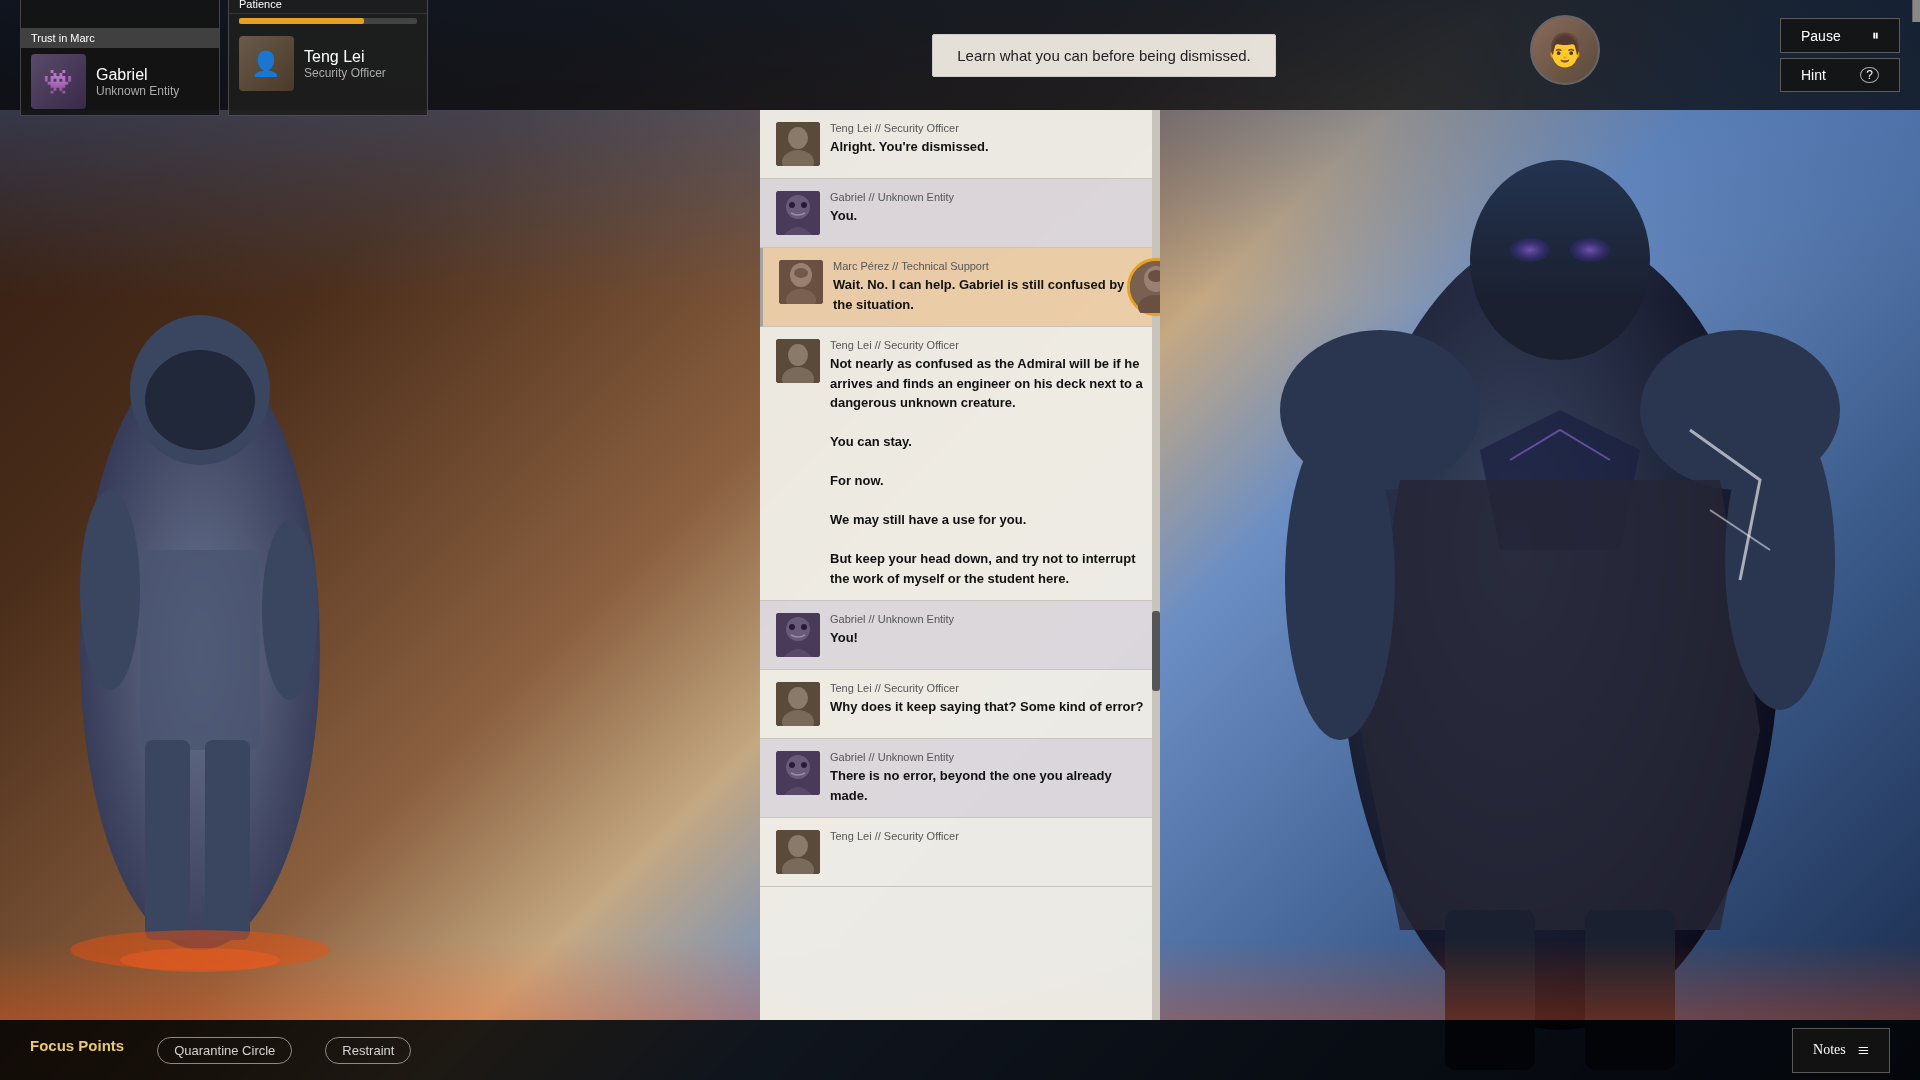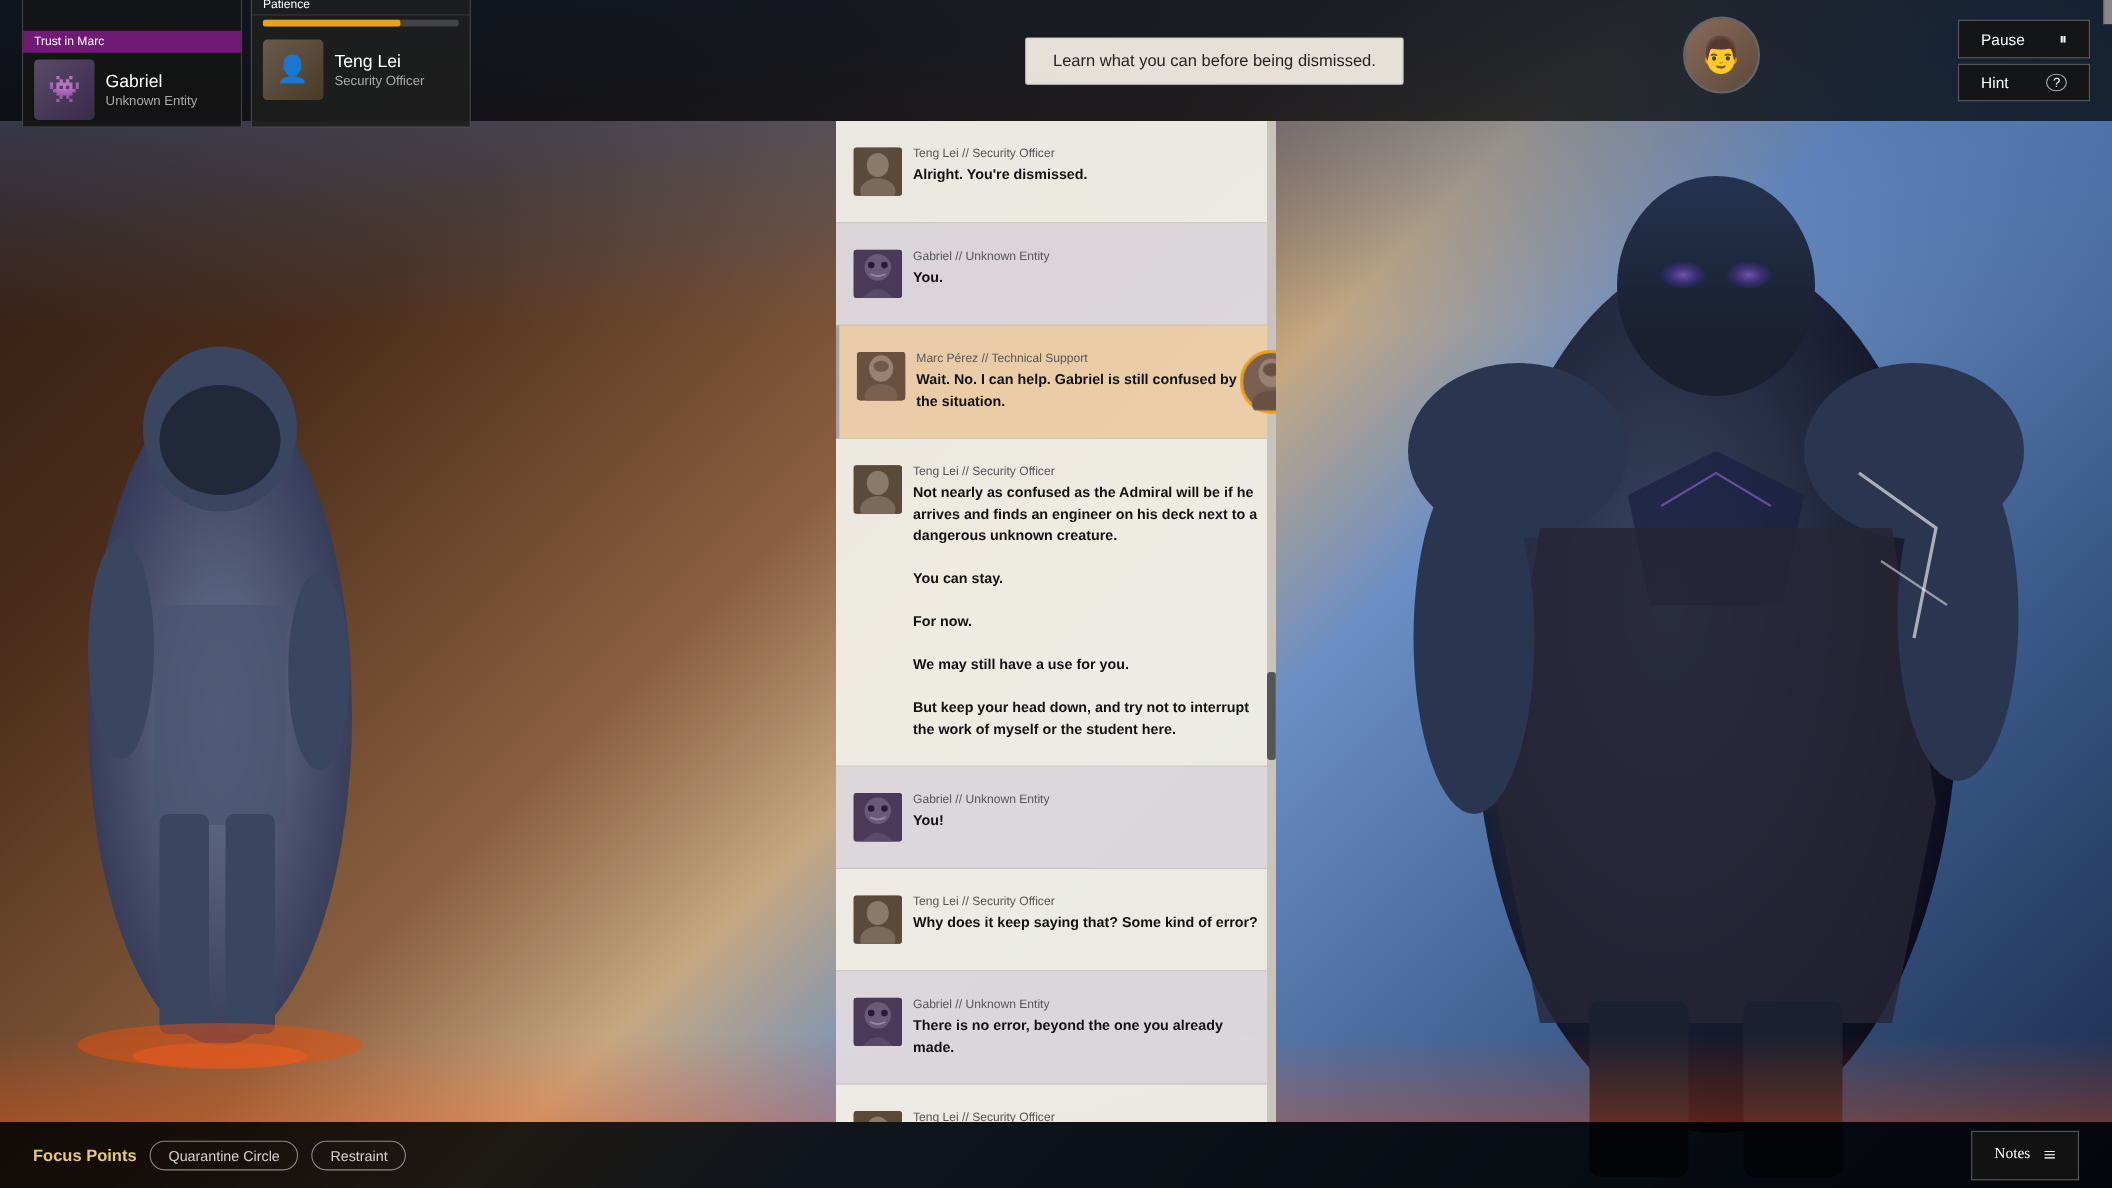--- a/index.html
+++ b/index.html
@@ -49,21 +49,21 @@
 
     .char-card-label {
       font-size: 11px;
       color: #fff;
       padding: 4px 10px;
       background: rgba(40,40,40,0.9);
       font-family: sans-serif;
     }
 
     .char-card-trust {
-      background: #701a75;
+      background: #404040;
       margin-top: 33px;
     }
 
     .char-card-info {
       display: flex;
       align-items: center;
       padding: 6px 10px;
       gap: 10px;
     }
 
@@ -194,21 +194,21 @@
     }
     .chat-scroll::-webkit-scrollbar-track {
       background: #ddd;
     }
     .chat-scroll::-webkit-scrollbar-thumb {
       background: #888;
       border-radius: 4px;
     }
 
     .chat-message {
-      padding: 24px 16px;
+      padding: 12px 16px;
       border-bottom: 1px solid #c8c4bc;
       display: flex;
       gap: 10px;
       align-items: flex-start;
       position: relative;
     }
 
     .msg-avatar {
       width: 44px;
       height: 44px;
@@ -268,22 +268,21 @@
       background: rgba(0,0,0,0.85);
       z-index: 10;
       display: flex;
       align-items: center;
       padding: 0 30px;
       justify-content: space-between;
     }
 
     .focus-points-section {
       display: flex;
-      align-items: center;
-      gap: 12px;
+      gap: 33px;
     }
 
     .focus-label {
       color: #e8c870;
       font-size: 15px;
       font-family: sans-serif;
       font-weight: bold;
     }
 
     .focus-tag {

